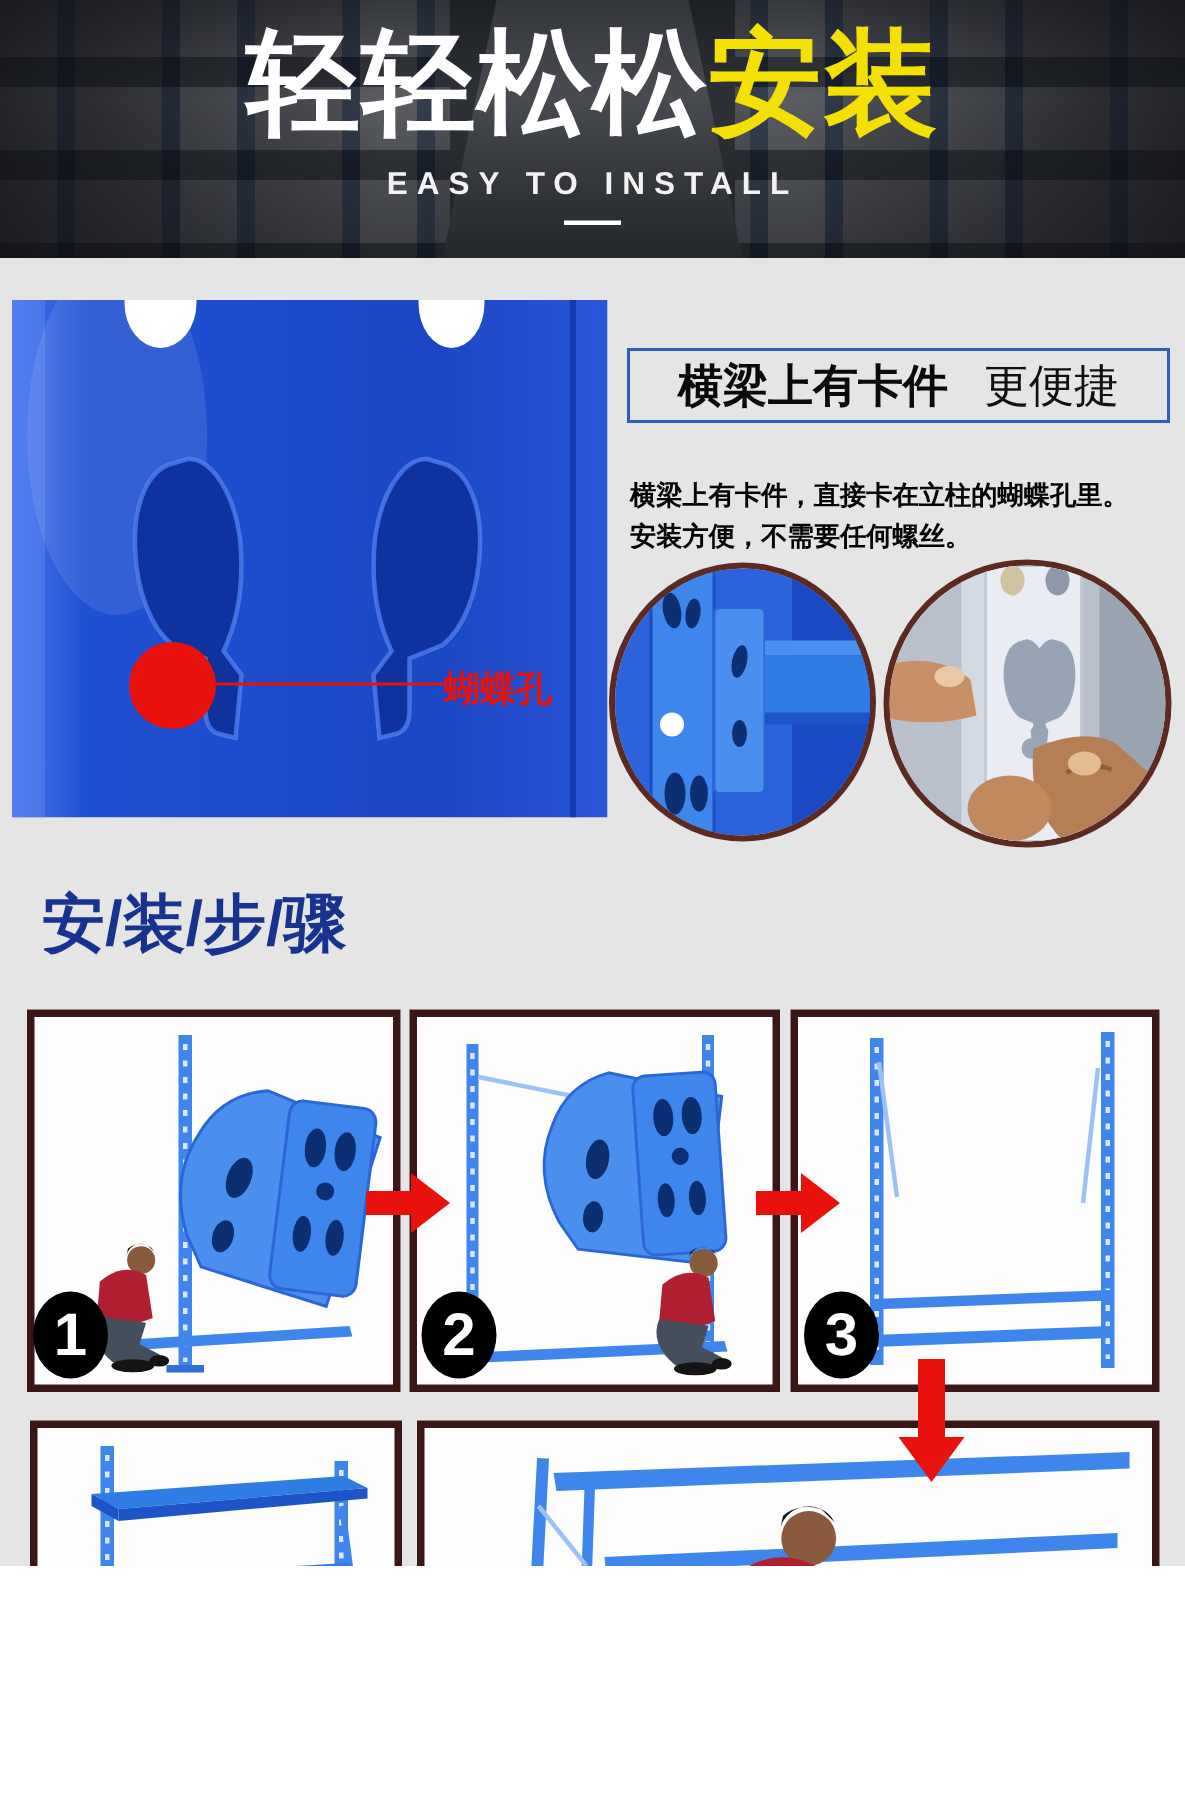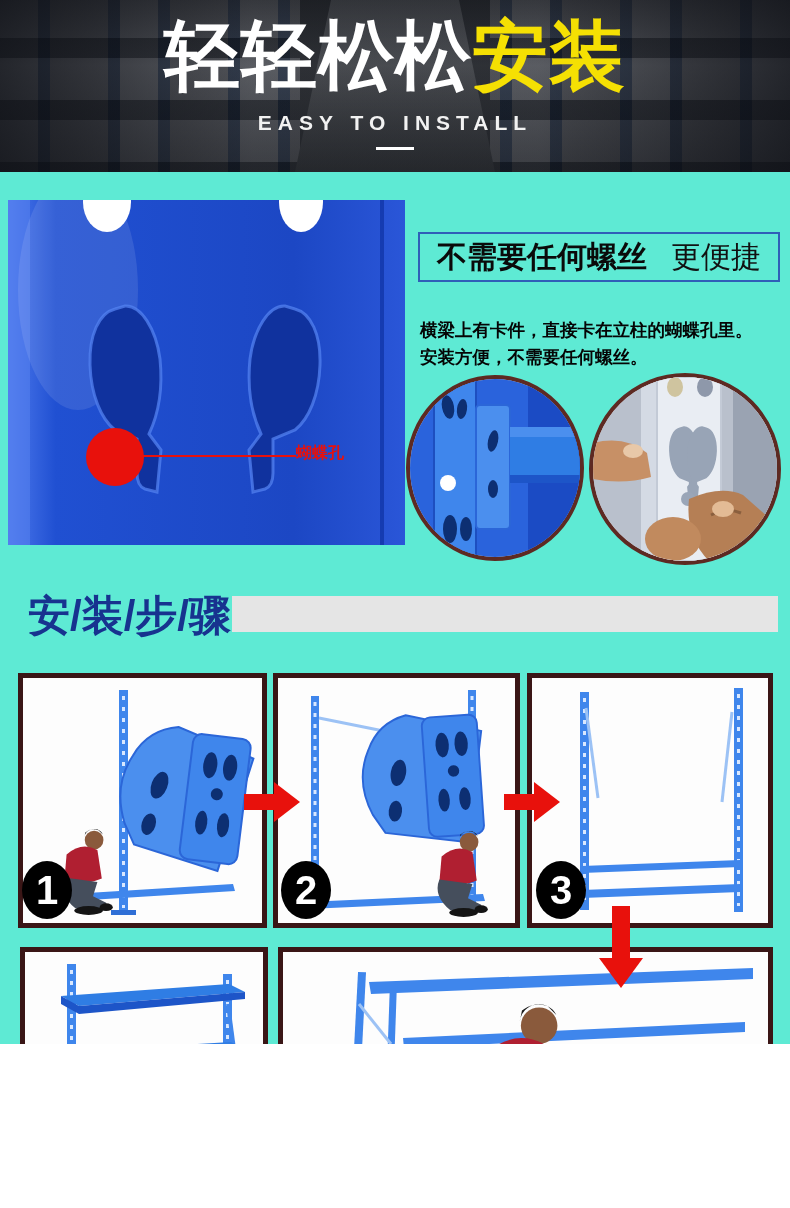--- a/index.html
+++ b/index.html
@@ -1,16 +1,16 @@
 <!DOCTYPE html>
 <html><head>
 <meta charset="utf-8">
 <style>
   html,body{margin:0;padding:0;background:#fff;}
-  .page{position:relative;width:790px;height:1044px;margin:0 auto;background:#5eead4;overflow:hidden;
+  .page{position:relative;width:790px;height:1044px;margin:0 auto;background:#e5e5e5;overflow:hidden;
         font-family:"Liberation Sans","DejaVu Sans",sans-serif;}
 
   
   .banner{position:absolute;left:0;top:0;width:790px;height:172px;background:#46494e;overflow:hidden;}
   .rack{position:absolute;top:0;height:100%;width:300px;
     background:
       repeating-linear-gradient(0deg, rgba(30,34,40,.55) 0 10px, rgba(150,152,158,.35) 10px 52px, rgba(30,34,40,.55) 52px 62px),
       repeating-linear-gradient(90deg, #8d9096 0 38px, #2c4263 38px 50px, #77797e 50px 108px, #253a5a 108px 120px);}
   .rack.left{left:0;}
   .rack.right{right:0;transform:scaleX(-1);}
@@ -25,21 +25,21 @@
   .t-white{color:#ffffff;}
   .t-yellow{color:#f5e003;}
   .banner-sub{position:absolute;left:0;top:111px;width:100%;text-align:center;color:#f2f2f2;
     font-size:21px;letter-spacing:6px;font-weight:700;}
   .banner-dash{position:absolute;left:376px;top:147px;width:38px;height:3px;background:#fff;}
 
   
   .post-photo{position:absolute;left:8px;top:200px;width:397px;height:345px;}
   .red-dot{position:absolute;left:78px;top:228px;width:58px;height:58px;border-radius:50%;background:#e8110c;}
   .red-line{position:absolute;left:132px;top:255px;width:156px;height:2px;background:#e8110c;}
-  .hole-label{position:absolute;left:288px;top:243px;font-size:16px;font-weight:bold;color:#e8110c;white-space:nowrap;}
+  .hole-label{position:absolute;left:288px;top:243px;font-size:24px;font-weight:bold;color:#e8110c;white-space:nowrap;}
 
   .feature-title-box{position:absolute;left:418px;top:232px;width:362px;height:50px;border:2px solid #2f5fb8;
     box-sizing:border-box;display:flex;align-items:center;justify-content:center;white-space:nowrap;}
   .ft-main{font-size:30px;font-weight:bold;color:#0a0a0a;}
   .ft-sub{font-size:30px;font-weight:400;color:#111;margin-left:24px;}
   .feature-desc{position:absolute;left:420px;top:317px;width:362px;font-size:17.5px;line-height:27px;
     font-weight:bold;color:#050505;}
 
   .photo-circle{position:absolute;border:4px solid #5d2a22;border-radius:50%;overflow:hidden;background:#ccc;}
   .circle1{left:406px;top:375px;width:170px;height:178px;}
@@ -146,21 +146,21 @@
       <g transform="translate(317,103) scale(-1,1)">
         <path d="M30,6 C14,10 4,32 5,62 C6,92 16,116 30,127 L52,136 L52,170 Q52,183 60,186 L72,189 L76,147 L64,131 C73,112 78,86 75,56 C71,26 56,2 40,3 Z" fill="#10329e" stroke="#5381f0" stroke-width="3" stroke-opacity="0.75"></path>
       </g>
     </svg>
     <div class="red-dot"></div>
     <div class="red-line"></div>
     <div class="hole-label">蝴蝶孔</div>
   </div>
 
   <div class="feature-title-box">
-    <span class="ft-main">不需要任何螺丝</span>
+    <span class="ft-main">横梁上有卡件</span>
     <span class="ft-sub">更便捷</span>
   </div>
   <div class="feature-desc">
     <div>横梁上有卡件，直接卡在立柱的蝴蝶孔里。</div>
     <div>安装方便，不需要任何螺丝。</div>
   </div>
 
   <div class="photo-circle circle1">
     <svg viewBox="0 0 170 178">
       <rect width="170" height="178" fill="#2a63dc"></rect>

